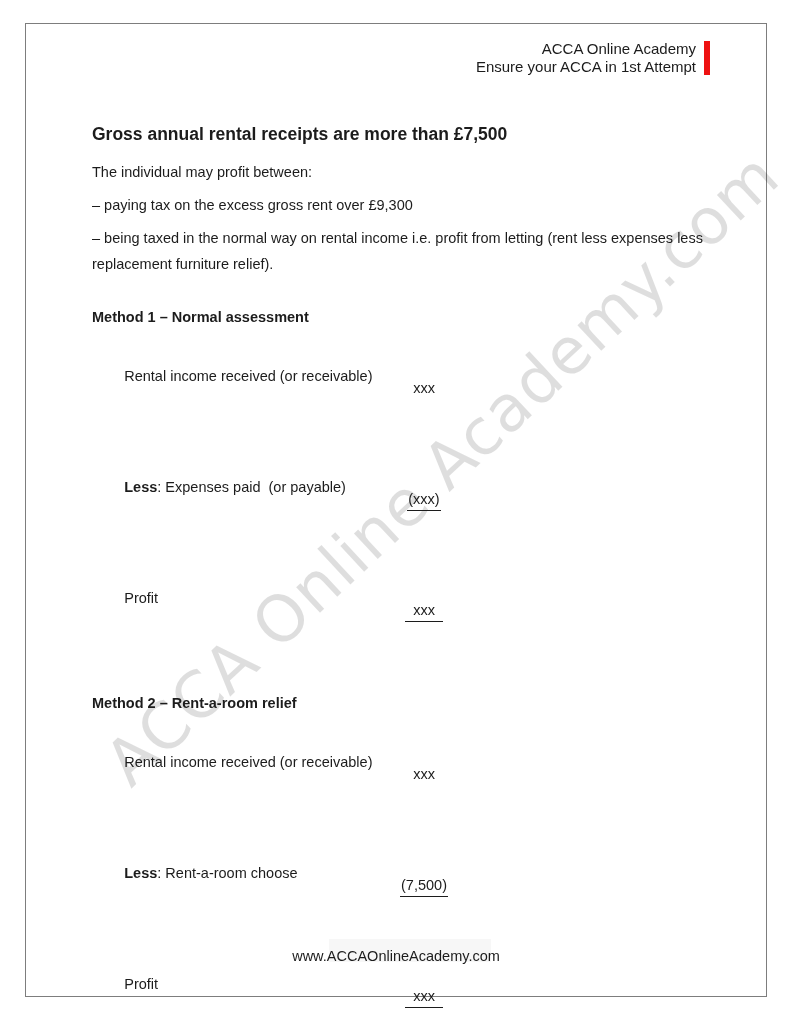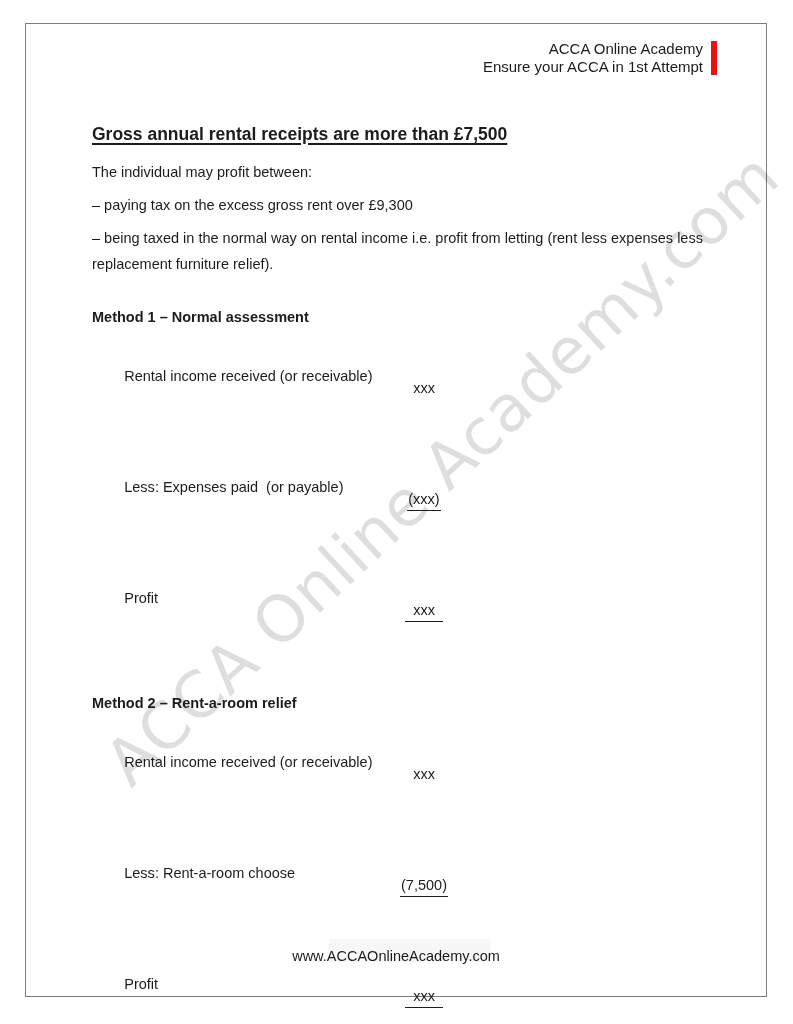--- a/index.html
+++ b/index.html
@@ -38,21 +38,21 @@
     transform: rotate(-43deg);
     transform-origin: 0 50%;
     pointer-events: none;
     z-index: 0;
     letter-spacing: 1px;
   }
   
   .header {
     position: absolute;
     top: 16px;
-    right: 49px;
+    right: 56px;
     display: flex;
     align-items: center;
     z-index: 1;
   }
   .header-text {
     text-align: right;
     font-size: 15px;
     line-height: 18px;
     color: #1c1c1c;
   }
@@ -70,36 +70,35 @@
     width: 632px;
     z-index: 1;
     font-size: 14.5px;
     line-height: 26px;
   }
   .doc-title {
     font-size: 17.5px;
     font-weight: bold;
     line-height: 26px;
     margin: 0 0 12px 0;
-    text-decoration: underline;
     text-underline-offset: 3px;
     text-decoration-thickness: 1.5px;
   }
   .para { margin: 0 0 7px 0; }
   .method-heading {
     font-weight: bold;
     margin: 27px 0 7px 0;
   }
   .method-heading.mt-lg { }
   .row {
     position: relative;
     margin: 0 0 7px 0;
     white-space: pre-wrap;
   }
-  .row .label-prefix { font-weight: normal; }
+  .row .label-prefix { font-weight: bold; }
   .amount {
     position: absolute;
     left: 300px;
     top: 0;
     width: 64px;
     text-align: center;
     white-space: nowrap;
     margin-top: 38px;
   }
   .amount .u {

